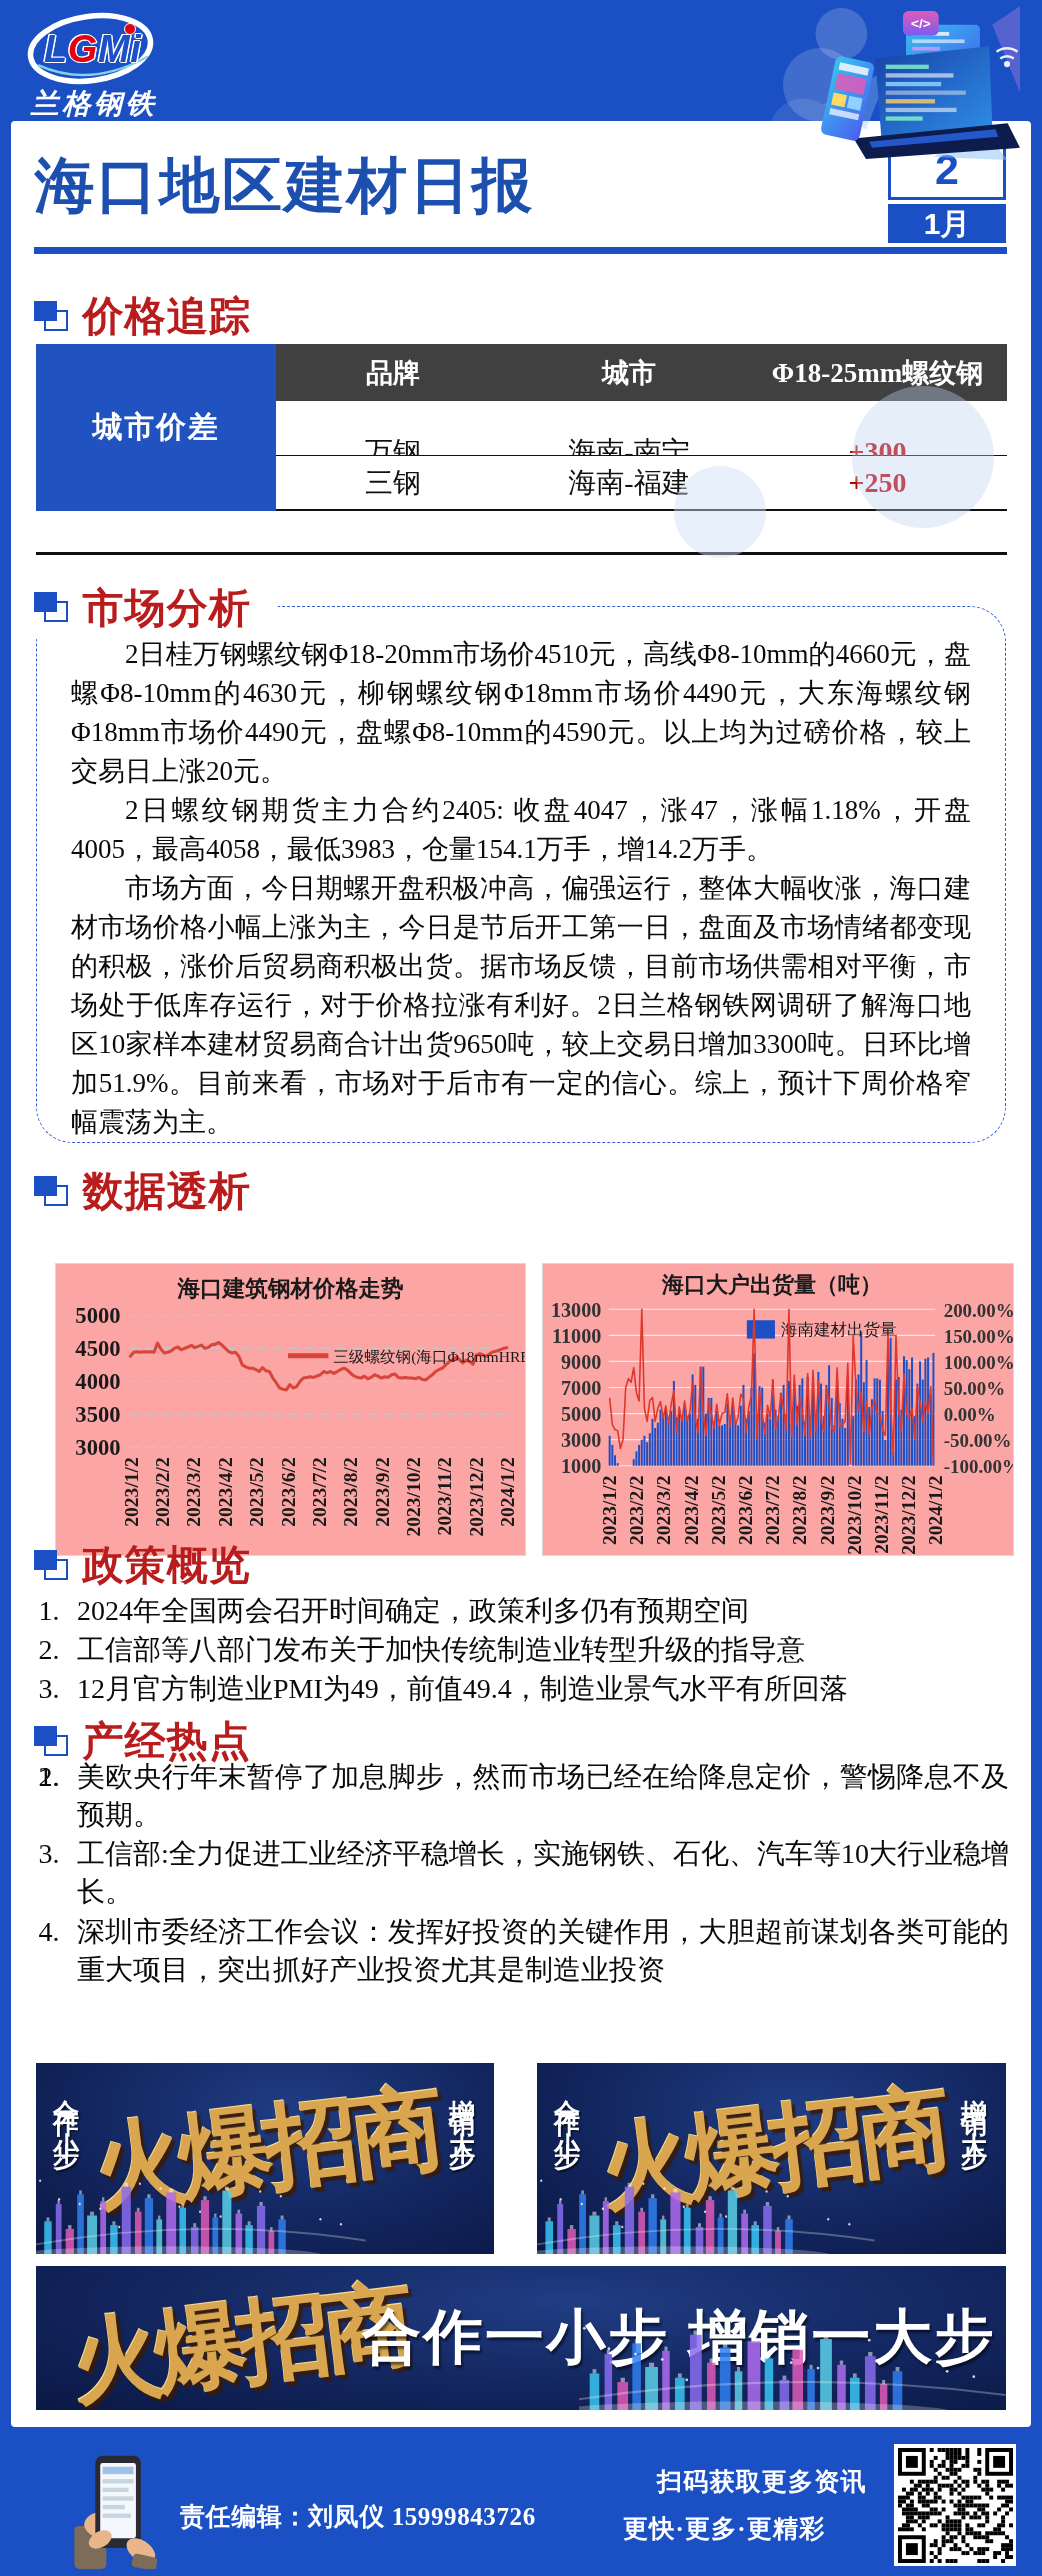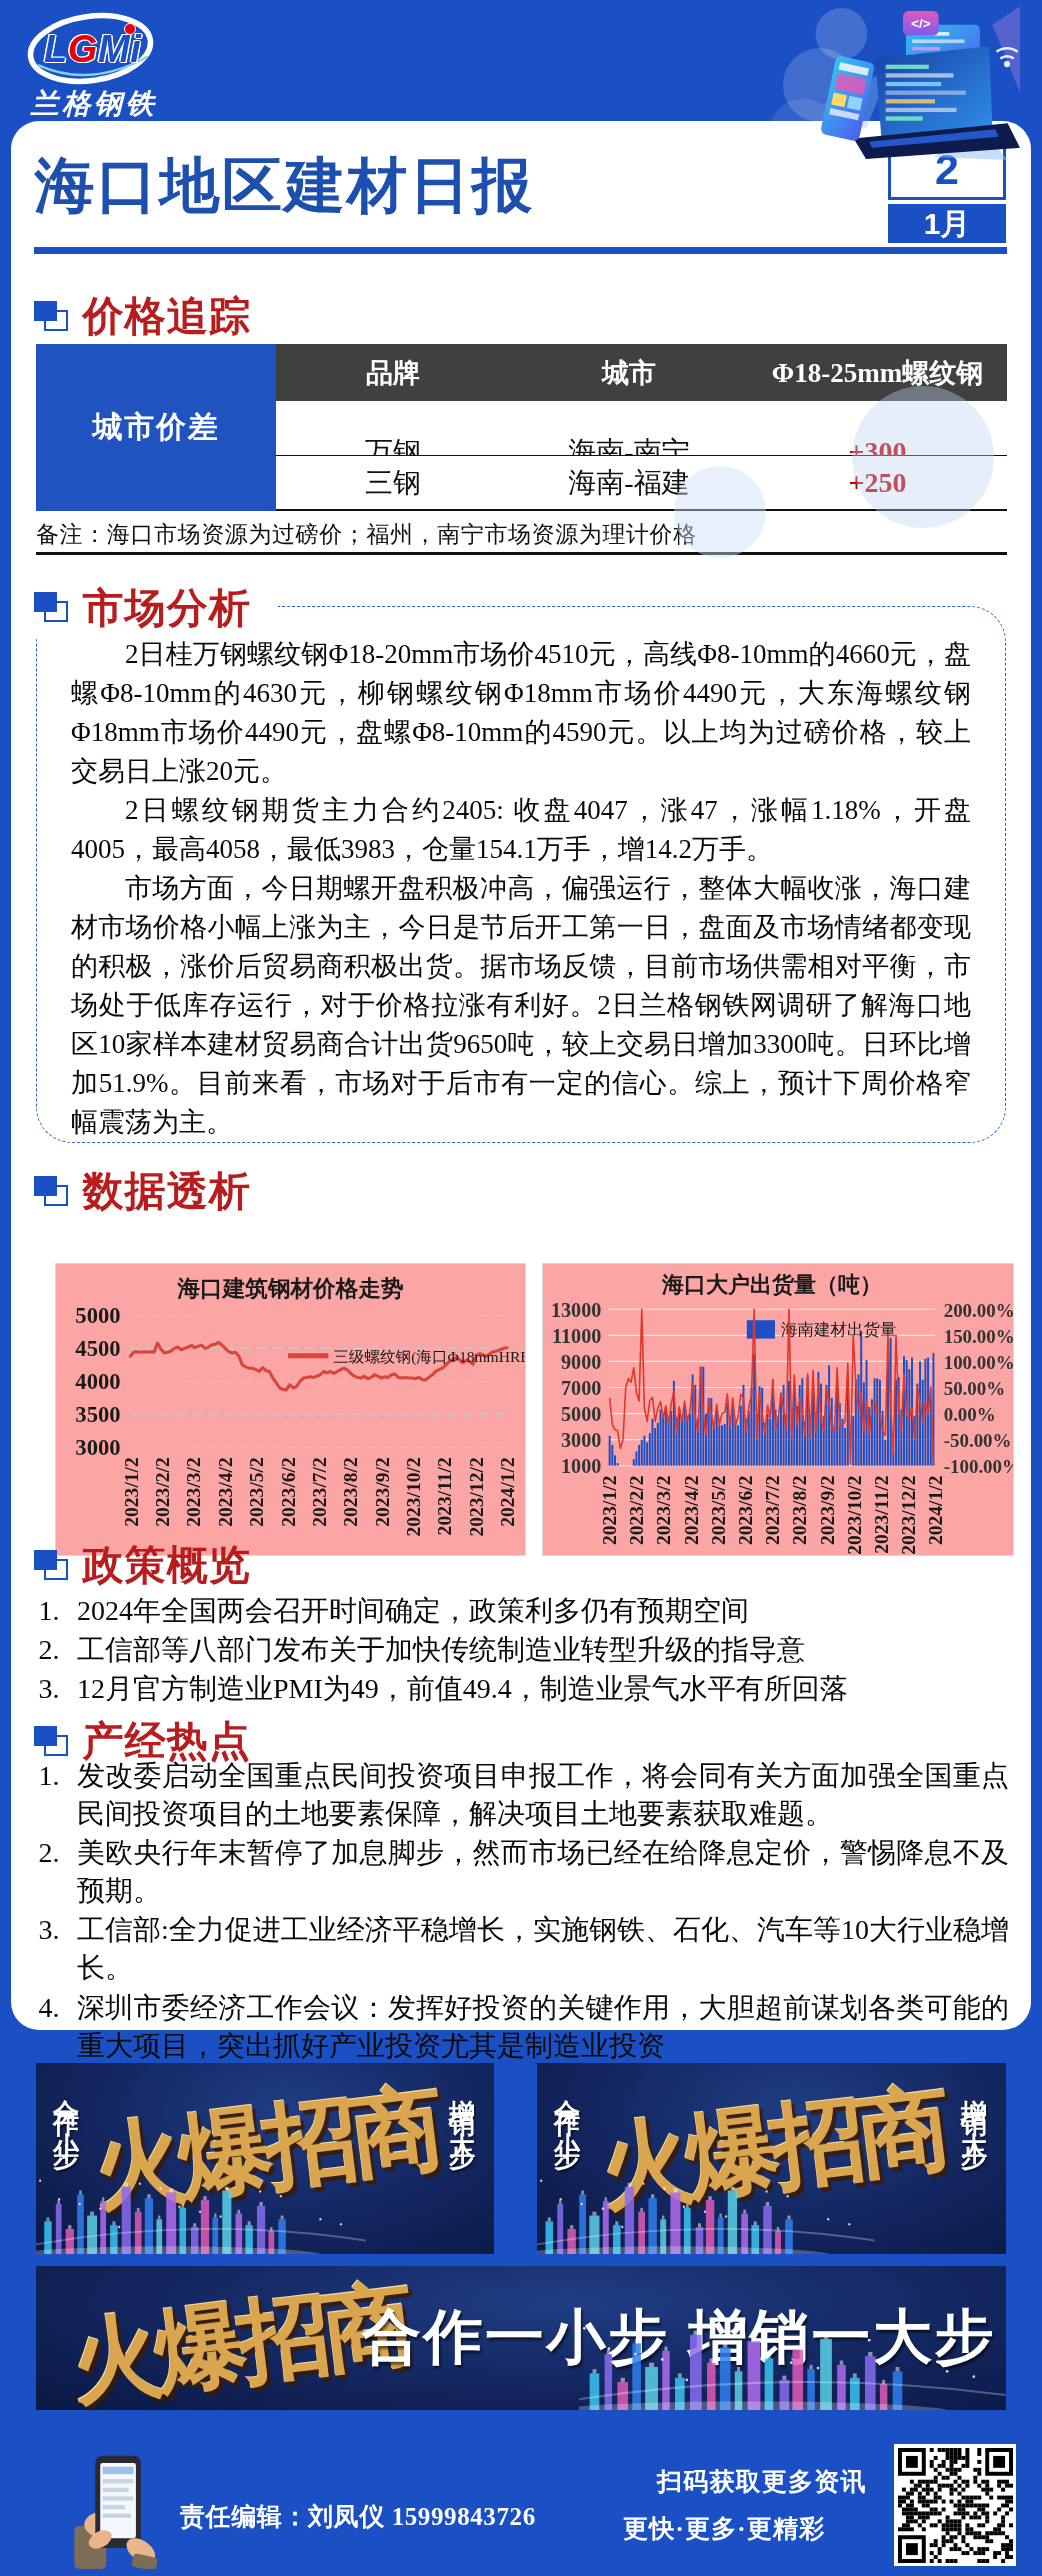--- a/index.html
+++ b/index.html
@@ -17,21 +17,21 @@
   .logo-word .b{color:#1c50c8;} .logo-word .r{color:#e60012;}
   .logo-dot{position:absolute;left:97px;top:11px;width:10px;height:10px;border-radius:50%;background:#e60012;border:1.2px solid #fff;}
   .logo-sub{position:absolute;left:3.7px;top:73px;color:#fff;font-size:28px;font-weight:bold;font-style:italic;letter-spacing:3.7px;white-space:nowrap;}
   .hero-art{position:absolute;right:22px;top:0;width:271px;height:163px;z-index:6;}
   .deco-circle{position:absolute;border-radius:50%;}
   .c1{right:185px;top:48px;width:74px;height:74px;background:rgba(255,255,255,.16);z-index:4;}
   .c2{right:37px;top:265px;width:142px;height:142px;background:rgba(190,210,243,.38);z-index:2;}
   .c3{right:265px;top:345px;width:92px;height:92px;background:rgba(205,222,246,.45);z-index:2;}
 
   
-  .card{position:absolute;left:11px;top:121px;width:1020px;height:1909px;background:#fff;border-radius:28px;z-index:3;}
+  .card{position:absolute;left:11px;top:121px;width:1020px;height:2306px;background:#fff;border-radius:4px;z-index:3;}
 
   .page-title{position:absolute;left:23.4px;top:25px;margin:0;font-size:60px;font-weight:bold;color:#1d4fae;letter-spacing:2.5px;}
   .date-box{position:absolute;left:877px;top:17px;width:118px;text-align:center;}
   .date-day{height:62px;border:3.1px solid #1b50c4;box-sizing:border-box;background:#fff;color:#1b50c4;
     font:bold 43px/57px "Liberation Sans",sans-serif;}
   .date-month{margin-top:4.3px;height:39px;background:#1b50c4;color:#fff;font:bold 30px/39px "Liberation Sans",sans-serif;}
   .title-rule{position:absolute;left:23.4px;top:126px;width:973px;height:7.4px;background:#1b50c4;}
 
   
   .section{position:absolute;left:23.4px;display:flex;align-items:center;gap:15px;z-index:4;}
@@ -201,21 +201,20 @@
     <div class="th">品牌</div>
     <div class="th">城市</div>
     <div class="th">Φ18-25mm螺纹钢</div>
     <div class="td r1">万钢</div>
     <div class="td r1">海南-南宁</div>
     <div class="td r1 red">+300</div>
     <div class="td r2">三钢</div>
     <div class="td r2">海南-福建</div>
     <div class="td r2 red">+250</div>
   </div>
-  <div class="note">备注：海口市场资源为过磅价；福州，南宁市场资源为理计价格</div>
   <div class="divider"></div>
 
   <div class="analysis">
     <div class="analysis-text">
       <p>2日桂万钢螺纹钢Φ18-20mm市场价4510元，高线Φ8-10mm的4660元，盘螺Φ8-10mm的4630元，柳钢螺纹钢Φ18mm市场价4490元，大东海螺纹钢Φ18mm市场价4490元，盘螺Φ8-10mm的4590元。以上均为过磅价格，较上交易日上涨20元。</p>
       <p>2日螺纹钢期货主力合约2405: 收盘4047，涨47，涨幅1.18%，开盘4005，最高4058，最低3983，仓量154.1万手，增14.2万手。</p>
       <p>市场方面，今日期螺开盘积极冲高，偏强运行，整体大幅收涨，海口建材市场价格小幅上涨为主，今日是节后开工第一日，盘面及市场情绪都变现的积极，涨价后贸易商积极出货。据市场反馈，目前市场供需相对平衡，市场处于低库存运行，对于价格拉涨有利好。2日兰格钢铁网调研了解海口地区10家样本建材贸易商合计出货9650吨，较上交易日增加3300吨。日环比增加51.9%。目前来看，市场对于后市有一定的信心。综上，预计下周价格窄幅震荡为主。</p>
     </div>
   </div>
   <div class="section" id="sec-data">
@@ -440,21 +439,21 @@
 
   <div class="section" id="sec-industry">
     <span class="sq">
         <i></i>
         <b></b>
       </span>
     <h2>产经热点</h2>
   </div>
   <div class="ilist">
     <ol>
-      <li><span class="num">1.</span><span>发改委启动全国重点民间投资项目申报工作，将会同有关方面加强全国重点民间投资项目的土地要素保障，解决项目土地要素获取难题。</span></li>
+      <li><span class="num">1.</span></li>
       <li><span class="num">2.</span><span>美欧央行年末暂停了加息脚步，然而市场已经在给降息定价，警惕降息不及预期。</span></li>
       <li><span class="num">3.</span><span>工信部:全力促进工业经济平稳增长，实施钢铁、石化、汽车等10大行业稳增长。</span></li>
       <li><span class="num">4.</span><span>深圳市委经济工作会议：发挥好投资的关键作用，大胆超前谋划各类可能的重大项目，突出抓好产业投资尤其是制造业投资</span></li>
     </ol>
   </div>
 
   <div class="banner" id="ban1">
     <div class="vtext l">合作一小步</div>
     <div class="gold">火爆招商</div>
     <div class="vtext r">增销一大步</div>

